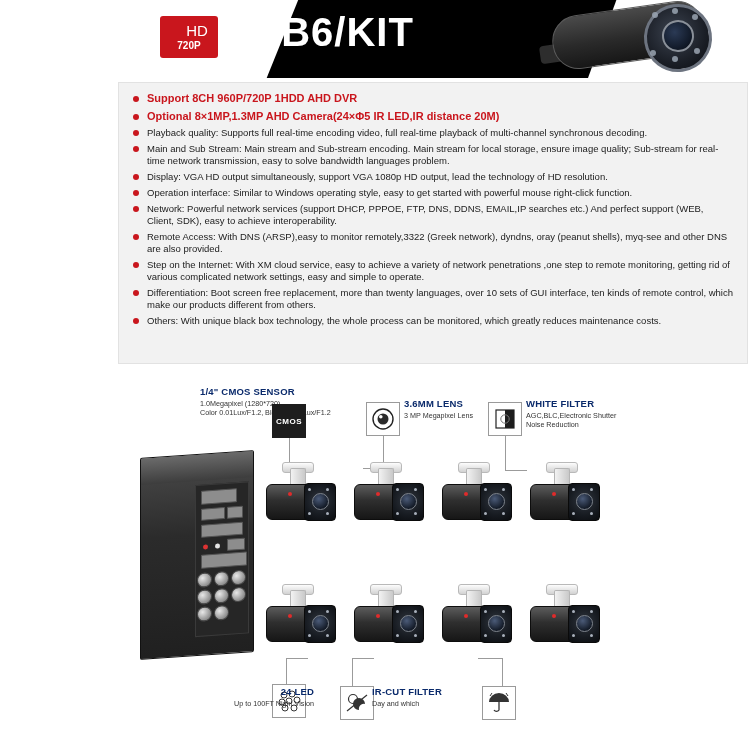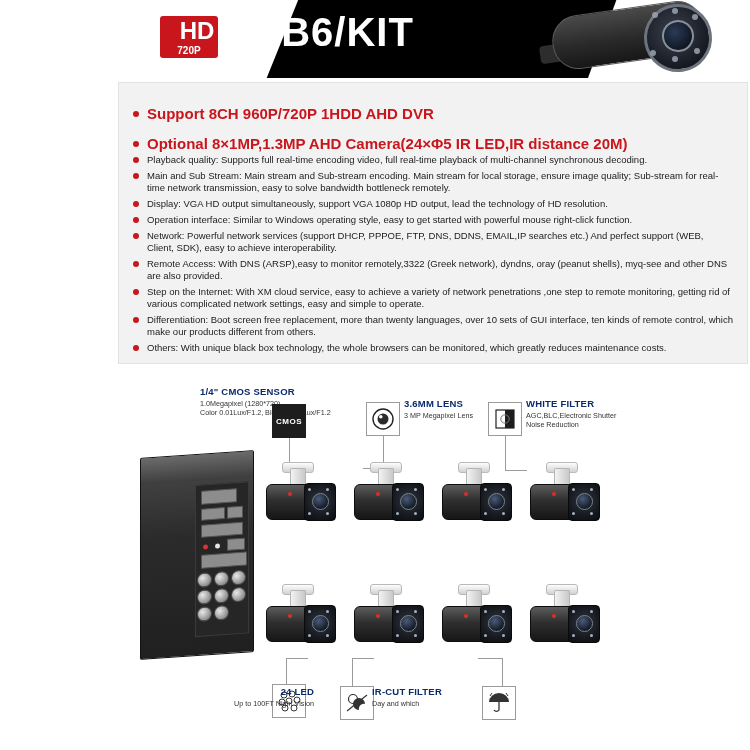--- a/index.html
+++ b/index.html
@@ -29,21 +29,21 @@
     transform:skewX(-20deg);
   }
   .hd-badge{
     position:absolute;left:160px;top:16px;
     width:58px;height:42px;
     background:#c9161d;
     border-radius:3px;
     display:flex;flex-direction:column;align-items:center;justify-content:center;
     color:#fff;line-height:1;
   }
-  .hd-badge .hd{font-size:24px;font-weight:bold;letter-spacing:0px;margin-left:16px;}
+  .hd-badge .hd{font-size:15px;font-weight:normal;letter-spacing:0px;margin-left:16px;}
   .hd-badge .p720{font-size:10px;font-weight:bold;margin-top:3px;}
   .banner-title{
     position:absolute;left:228px;top:10px;
     font-size:40px;font-weight:bold;color:#ffffff;
     letter-spacing:1px;
     font-family:"Liberation Sans", sans-serif;
   }
   
   .cam-hero{
     position:absolute;right:28px;top:-2px;width:190px;height:80px;
@@ -94,21 +94,21 @@
     line-height:12px;
     color:#1b1b1b;
     text-align:left;
   }
   .spec-line .dot{
     position:absolute;left:0;top:3px;
     width:6px;height:6px;border-radius:50%;
     background:#c9161d;
   }
   .spec-line.highlight{
-    color:#c9161d;font-weight:bold;font-size:15px;line-height:15px;margin-bottom:3px;margin-top:15px;
+    color:#c9161d;font-weight:bold;font-size:11px;line-height:15px;margin-bottom:3px;
   }
   .spec-line.highlight .dot{background:#c9161d;top:5px;}
 
   
   .diagram{
     position:absolute;left:0;top:372px;width:750px;height:378px;
     background:#ffffff;
   }
 
   
@@ -245,21 +245,21 @@
   </div>
 
 
   <div class="spec-line">
     <span class="dot"></span>
     <span>Playback quality:  Supports full real-time  encoding video, full real-time playback of multi-channel synchronous decoding.</span>
   </div>
 
   <div class="spec-line">
     <span class="dot"></span>
-    <span>Main and Sub Stream:  Main stream and Sub-stream encoding. Main stream for local storage, ensure image quality; Sub-stream for real-time network transmission, easy to solve bandwidth bottleneck remotely.</span>
+    <span>Main and Sub Stream:  Main stream and Sub-stream encoding. Main stream for local storage, ensure image quality; Sub-stream for real-time network transmission, easy to solve bandwidth languages problem.</span>
   </div>
 
   <div class="spec-line">
     <span class="dot"></span>
     <span>Display:  VGA HD output simultaneously, support VGA 1080p HD  output, lead the technology of HD resolution.</span>
   </div>
 
   <div class="spec-line">
     <span class="dot"></span>
     <span>Operation interface:  Similar to Windows operating style, easy to get started with powerful mouse right-click function.</span>
@@ -282,21 +282,21 @@
   </div>
 
 
   <div class="spec-line">
     <span class="dot"></span>
     <span>Differentiation: Boot screen free replacement, more than twenty languages, over 10 sets of GUI interface, ten kinds of remote control, which make our products different from others.</span>
   </div>
 
   <div class="spec-line">
     <span class="dot"></span>
-    <span>Others:  With unique black box technology, the whole browsers can be monitored, which greatly reduces maintenance costs.</span>
+    <span>Others:  With unique black box technology, the whole process can be monitored, which greatly reduces maintenance costs.</span>
   </div>
 </div>
 
 <div class="diagram">
 
   <div class="callout" style="left:200px;top:14px;">
     <div class="title">1/4" CMOS SENSOR</div>
     <div class="sub">1.0Megapixel (1280*720)</div>
     <div class="sub">Color 0.01Lux/F1.2, Block 0.001Lux/F1.2</div>
   </div>

